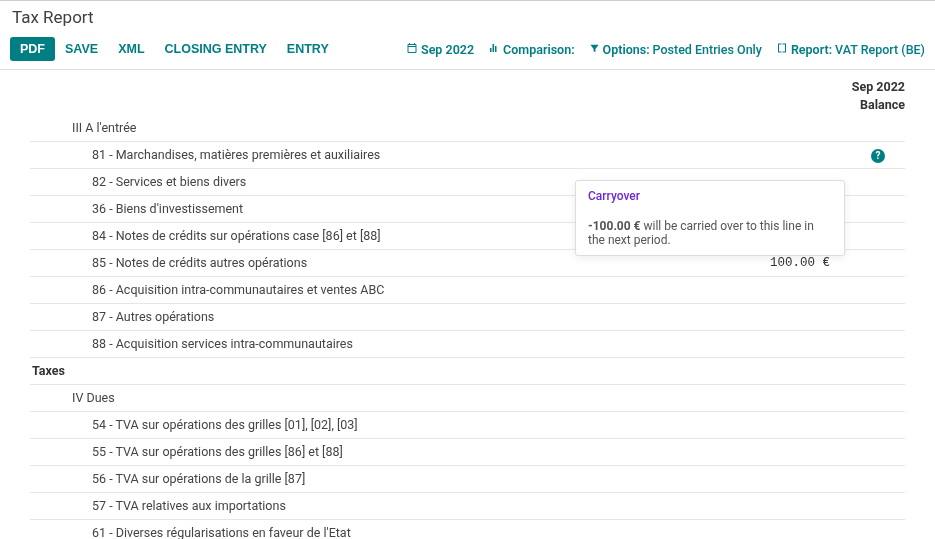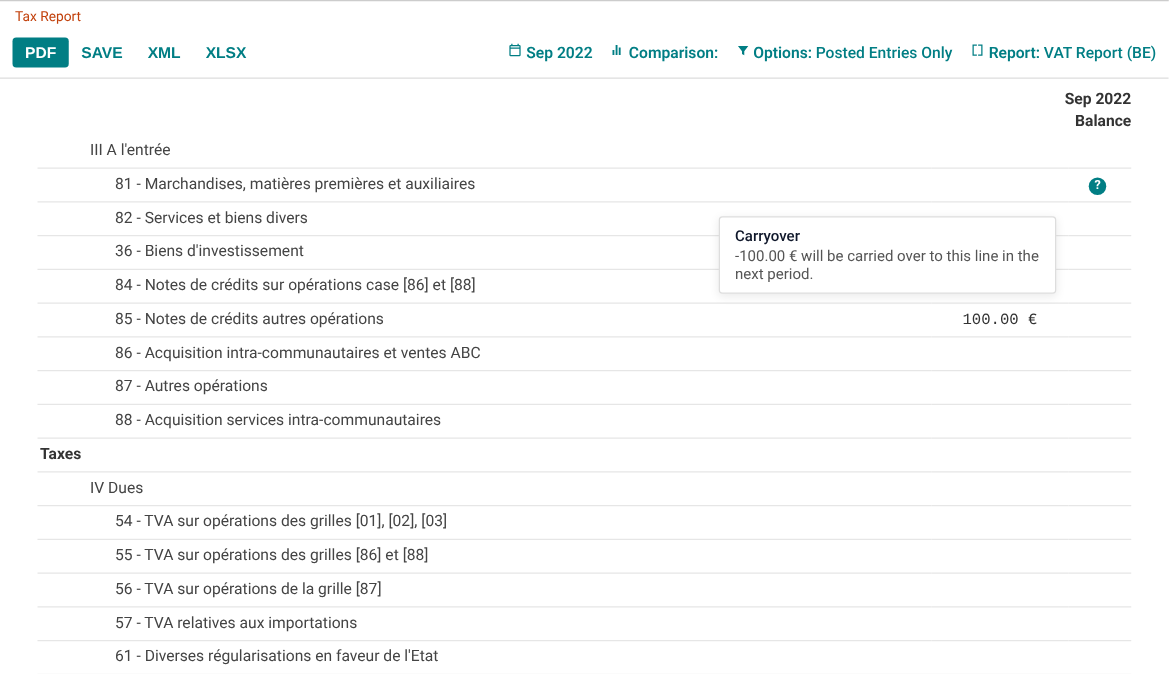--- a/index.html
+++ b/index.html
@@ -7,22 +7,22 @@
     font-family: -apple-system, BlinkMacSystemFont, "Segoe UI", Roboto, "Helvetica Neue", Arial, sans-serif;
     font-size: 13px;
     color: #4c4c4c;
     background: #fff;
     width: 935px;
     height: 539px;
     overflow: hidden;
     border-top: 1px solid #ccc;
   }
   .page-title {
-    font-size: 11px;
-    color: #c2410c;
+    font-size: 17px;
+    color: #404040;
     padding: 6px 12px 6px 12px;
   }
   .toolbar {
     display: flex;
     align-items: center;
     padding: 4px 10px 8px 10px;
     border-bottom: 1px solid #ddd;
   }
   .toolbar-left { display: flex; align-items: flex-end; gap: 0; }
   .toolbar-right { margin-left: auto; display: flex; align-items: center; gap: 14px; }
@@ -99,22 +99,22 @@
     right: 90px;
     background: #fff;
     border: 1px solid #ddd;
     border-radius: 3px;
     box-shadow: 0 2px 8px rgba(0,0,0,.08);
     padding: 8px 12px;
     font-size: 12px;
     max-width: 270px;
     color: #555;
   }
-  .tooltip .title { font-weight: 500; color: #0f172a; margin-bottom: 2px; }
-  .tooltip .body b { font-weight: 400; margin-top: 18px; }
+  .tooltip .title { font-weight: 500; color: #6d28d9; margin-bottom: 16px; }
+  .tooltip .body b { font-weight: 700; margin-top: 18px; }
   .question-icon {
     display: inline-flex;
     align-items: center;
     justify-content: center;
     width: 14px;
     height: 14px;
     border-radius: 50%;
     background: #017e84;
     color: #fff;
     font-size: 10px;
@@ -125,21 +125,22 @@
 </head>
 <body>
 
 <div class="page-title">Tax Report</div>
 
 <div class="toolbar">
   <div class="toolbar-left">
     <button class="btn primary">PDF</button>
     <button class="btn">SAVE</button>
     <button class="btn">XML</button>
-    <button class="btn">XLSX</button>
+    <button class="btn">CLOSING ENTRY</button>
+    <button class="btn">ENTRY</button>
   </div>
   <div class="toolbar-right">
     <span class="tool-item">
       <span class="icon">
         <svg width="12" height="12" viewBox="0 0 24 24" fill="#017e84">
             <path d="M19 4h-1V2h-2v2H8V2H6v2H5a2 2 0 0 0-2 2v14a2 2 0 0 0 2 2h14a2 2 0 0 0 2-2V6a2 2 0 0 0-2-2zm0 16H5V10h14v10zM5 8V6h14v2H5z"></path>
           </svg>
       </span>
       <span>Sep 2022</span>
     </span>

